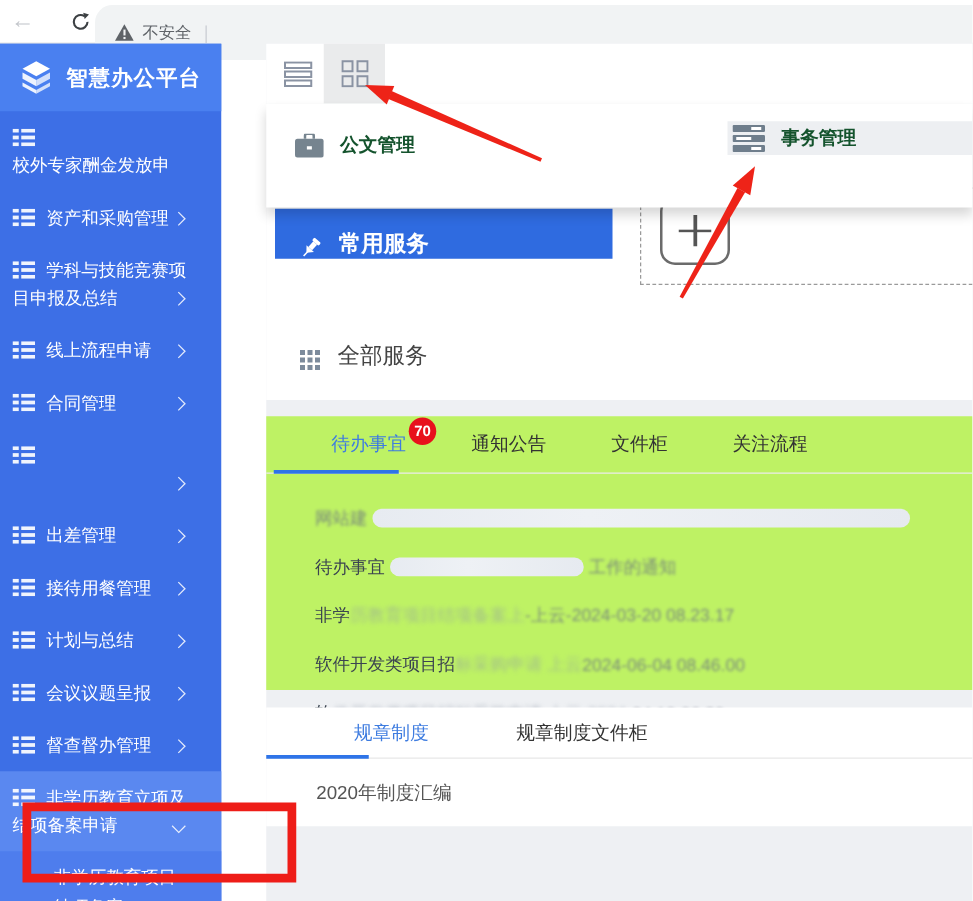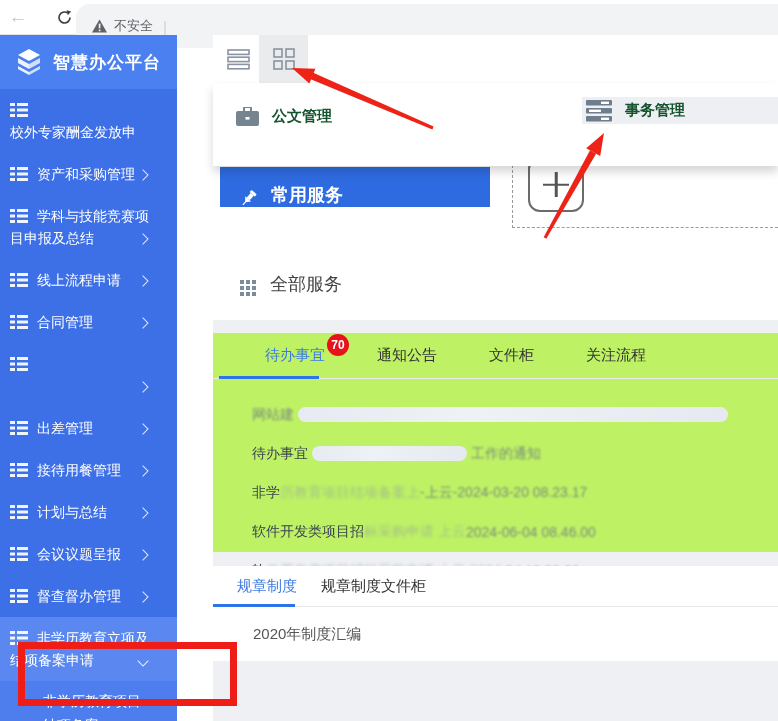--- a/index.html
+++ b/index.html
@@ -68,21 +68,21 @@
   .tabs-row .tab-underline{left:6px;width:100px;}
   .todo-list{padding-top:16px;}
   .todo-row{height:39px;display:flex;align-items:center;padding-left:39px;font-size:14px;color:#3b4450;cursor:pointer;}
   .todo-row .faint{color:#6a7380;filter:blur(1.1px);opacity:.8;}
   .todo-row .ghost{color:#8d97a5;filter:blur(1.8px);opacity:.55;}
   .redact{display:inline-block;height:15px;border-radius:8px;vertical-align:-3px;
           background:linear-gradient(90deg,#e7ebf1,#eef1f5 40%,#e6eaf0);margin:0 4px;}
   
   .rules-section{margin-top:14px;background:#fff;position:relative;height:95px;}
   .rules-tabs{height:40px;display:flex;align-items:center;border-bottom:1px solid #e8e8e8;position:relative;}
-  .rules-tabs .tab{margin-left:24px;}
+  .rules-tabs .tab{margin-left:70px;}
   .rules-tabs .tab:first-child{margin-left:8px;}
   .rules-tabs .tab-underline{left:0;width:82px;}
   .rules-item{padding:18px 12px 0 40px;font-size:15px;color:#555;cursor:pointer;}
   
   .dropdown-panel{position:absolute;left:0;top:48px;right:0;height:83px;background:#fff;z-index:20;
                   box-shadow:0 6px 9px rgba(0,0,0,.16);}
   .dd-item{position:absolute;display:flex;align-items:center;cursor:pointer;font-size:15px;
            font-weight:bold;color:#14532d;}
   .dd-gongwen{left:23px;top:16px;height:35px;}
   .dd-shiwu{left:325px;right:0;top:14px;height:27px;background:#edeff2;padding-left:4px;box-sizing:border-box;margin-left:44px;}

